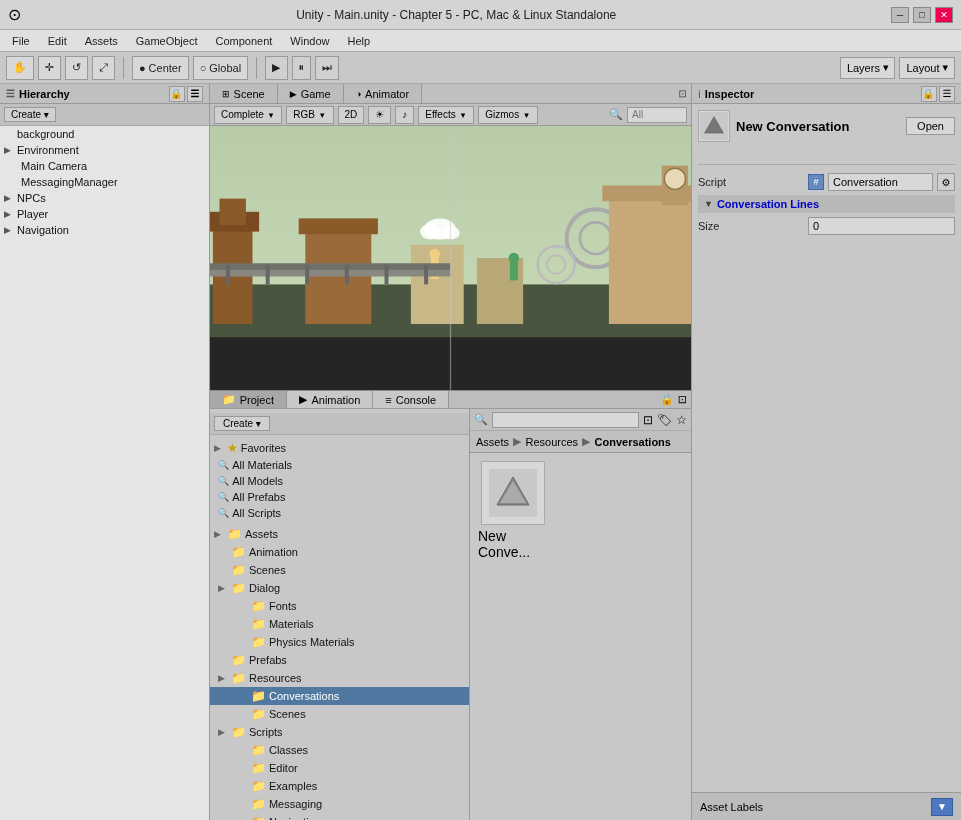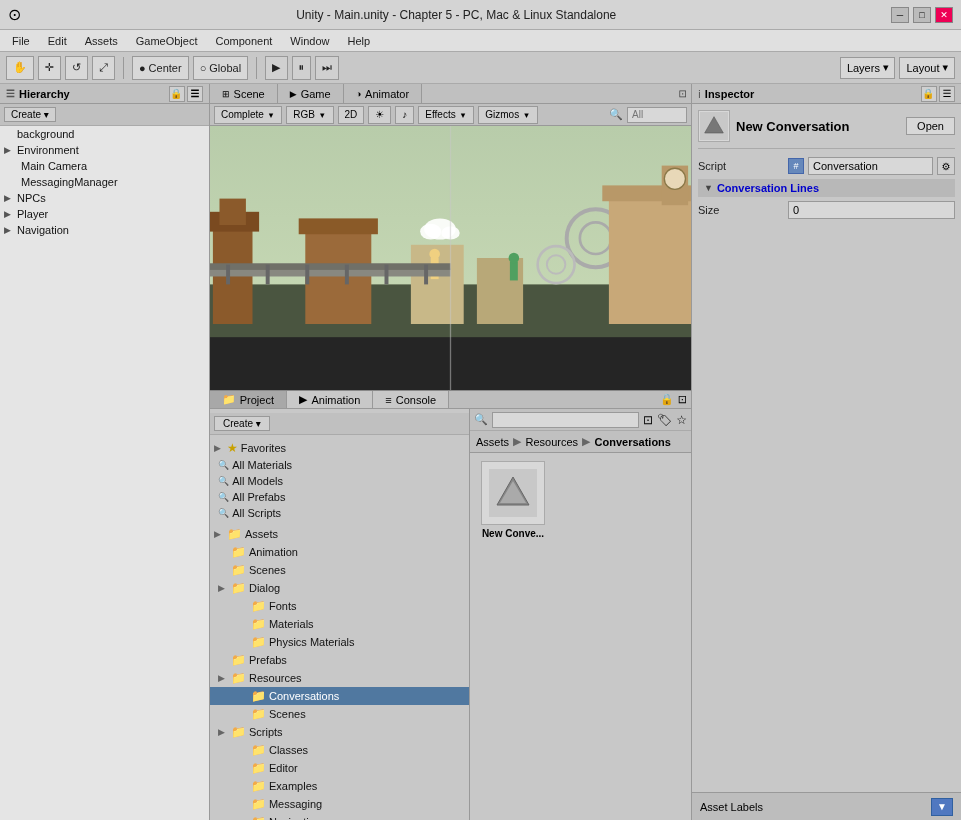--- a/index.html
+++ b/index.html
@@ -349,25 +349,24 @@
       width: 64px;
       height: 64px;
       background: #d8d8d8;
       border: 1px solid #aaa;
       display: flex;
       align-items: center;
       justify-content: center;
     }
     .asset-icon svg { width: 48px; height: 48px; }
     .asset-label {
-      font-size: 10px;
-      text-align: right;
+      font-size: 14px;
+      text-align: left;
       max-width: 70px;
       word-break: break-word;
-      font-weight: bold;
     }
 
     
     #right-panel {
       width: 270px;
       background: #c8c8c8;
       border-left: 1px solid #999;
       display: flex;
       flex-direction: column;
       overflow: hidden;
@@ -398,21 +397,21 @@
     #inspector-content {
       flex: 1;
       overflow-y: auto;
       padding: 6px;
     }
     .insp-obj-header {
       display: flex;
       align-items: center;
       gap: 6px;
       margin-bottom: 8px;
-      padding-bottom: 6px;
+      padding-bottom: 22px;
       border-bottom: 1px solid #aaa;
     }
     .insp-obj-icon {
       width: 32px;
       height: 32px;
       background: #d8d8d8;
       border: 1px solid #aaa;
       display: flex;
       align-items: center;
       justify-content: center;
@@ -426,21 +425,21 @@
       padding: 2px 10px;
       background: #d8d8d8;
       border: 1px solid #999;
       font-size: 11px;
       cursor: pointer;
     }
     .insp-row {
       display: flex;
       align-items: center;
       margin-bottom: 4px;
-      gap: 0;
+      gap: 20px;
     }
     .insp-label {
       width: 90px;
       font-size: 11px;
       color: #222;
     }
     .insp-value {
       flex: 1;
       height: 18px;
       background: #d8d8d8;

